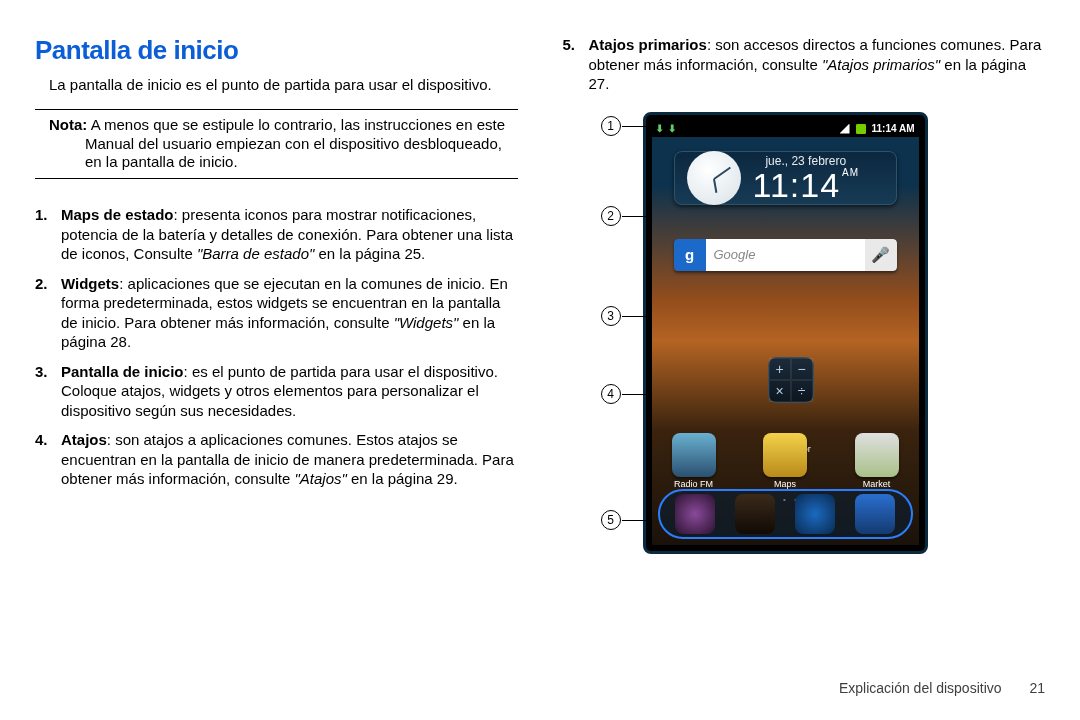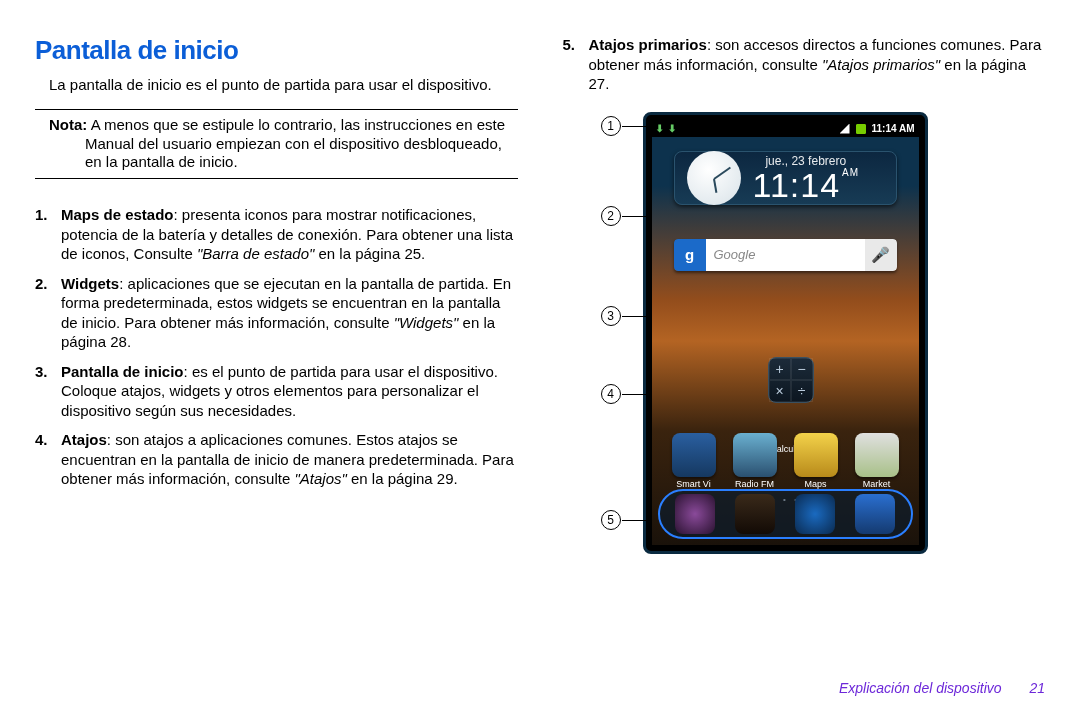--- a/index.html
+++ b/index.html
@@ -150,42 +150,42 @@
   .dock {
     position:absolute; left:6px; right:6px; bottom:6px; height:50px;
     border:2px solid #2a7fff; border-radius:26px;
     background: rgba(10,30,50,.6);
     display:flex; justify-content:space-around; align-items:center;
     padding:0 6px;
   }
   .dock-icon { width:40px; height:40px; border-radius:8px; }
   .footer {
     position:absolute; bottom:24px; right:35px;
-    font-size:14px; color:#6d28d9;font-style:italic;
+    font-size:14px; color:#404040;
   }
   .footer .pg { margin-left:24px; }
 </style>
 </head>
 <body>
 
 <div class="cols">
   <div class="col-left">
     <h1>Pantalla de inicio</h1>
     <p class="intro">La pantalla de inicio es el punto de partida para usar el dispositivo.</p>
     <p class="note-block">
       <span class="note-label">Nota:</span><span> A menos que se estipule lo contrario, las instrucciones en este Manual del usuario empiezan con el dispositivo desbloqueado, en la pantalla de inicio.</span>
     </p>
     <ol class="items">
       <li>
         <span class="num">1.</span>
         <span class="label">Maps de estado</span><span>: presenta iconos para mostrar notificaciones, potencia de la batería y detalles de conexión. Para obtener una lista de iconos, Consulte </span><span class="ital">"Barra de estado"</span><span> en la página 25.</span>
       </li>
       <li>
         <span class="num">2.</span>
-        <span class="label">Widgets</span><span>: aplicaciones que se ejecutan en la pantalla de partida. En forma predeterminada, estos widgets se encuentran en la pantalla de inicio. Para obtener más información, consulte </span><span class="ital">"Widgets"</span><span> en la página 28.</span>
+        <span class="label">Widgets</span><span>: aplicaciones que se ejecutan en la comunes de inicio. En forma predeterminada, estos widgets se encuentran en la pantalla de inicio. Para obtener más información, consulte </span><span class="ital">"Widgets"</span><span> en la página 28.</span>
       </li>
       <li>
         <span class="num">3.</span>
         <span class="label">Pantalla de inicio</span><span>: es el punto de partida para usar el dispositivo. Coloque atajos, widgets y otros elementos para personalizar el dispositivo según sus necesidades.</span>
       </li>
       <li>
         <span class="num">4.</span>
         <span class="label">Atajos</span><span>: son atajos a aplicaciones comunes. Estos atajos se encuentran en la pantalla de inicio de manera predeterminada. Para obtener más información, consulte </span><span class="ital">"Atajos"</span><span> en la página 29.</span>
       </li>
     </ol>
@@ -231,24 +231,20 @@
           </div>
           <div class="calc-widget">
             <span>+</span>
               <span>−</span>
               <span>×</span>
               <span>÷</span>
           </div>
           <div class="calc-label">Calculator</div>
           <div class="shortcut-row">
             <div class="sc">
-                <div class="sc-icon" id="sc0" style="background: linear-gradient(rgb(42, 95, 160), rgb(21, 56, 96));"></div>
-                <div class="sc-label">Smart Vi</div>
-              </div>
-            <div class="sc">
                 <div class="sc-icon" id="sc1" style="background: linear-gradient(rgb(106, 176, 208), rgb(42, 80, 112));"></div>
                 <div class="sc-label">Radio FM</div>
               </div>
             <div class="sc">
                 <div class="sc-icon" id="sc2" style="background: linear-gradient(rgb(243, 210, 74), rgb(184, 138, 26));"></div>
                 <div class="sc-label">Maps</div>
               </div>
             <div class="sc">
                 <div class="sc-icon" id="sc3" style="background: linear-gradient(rgb(224, 224, 224), rgb(168, 192, 136));"></div>
                 <div class="sc-label">Market</div>

